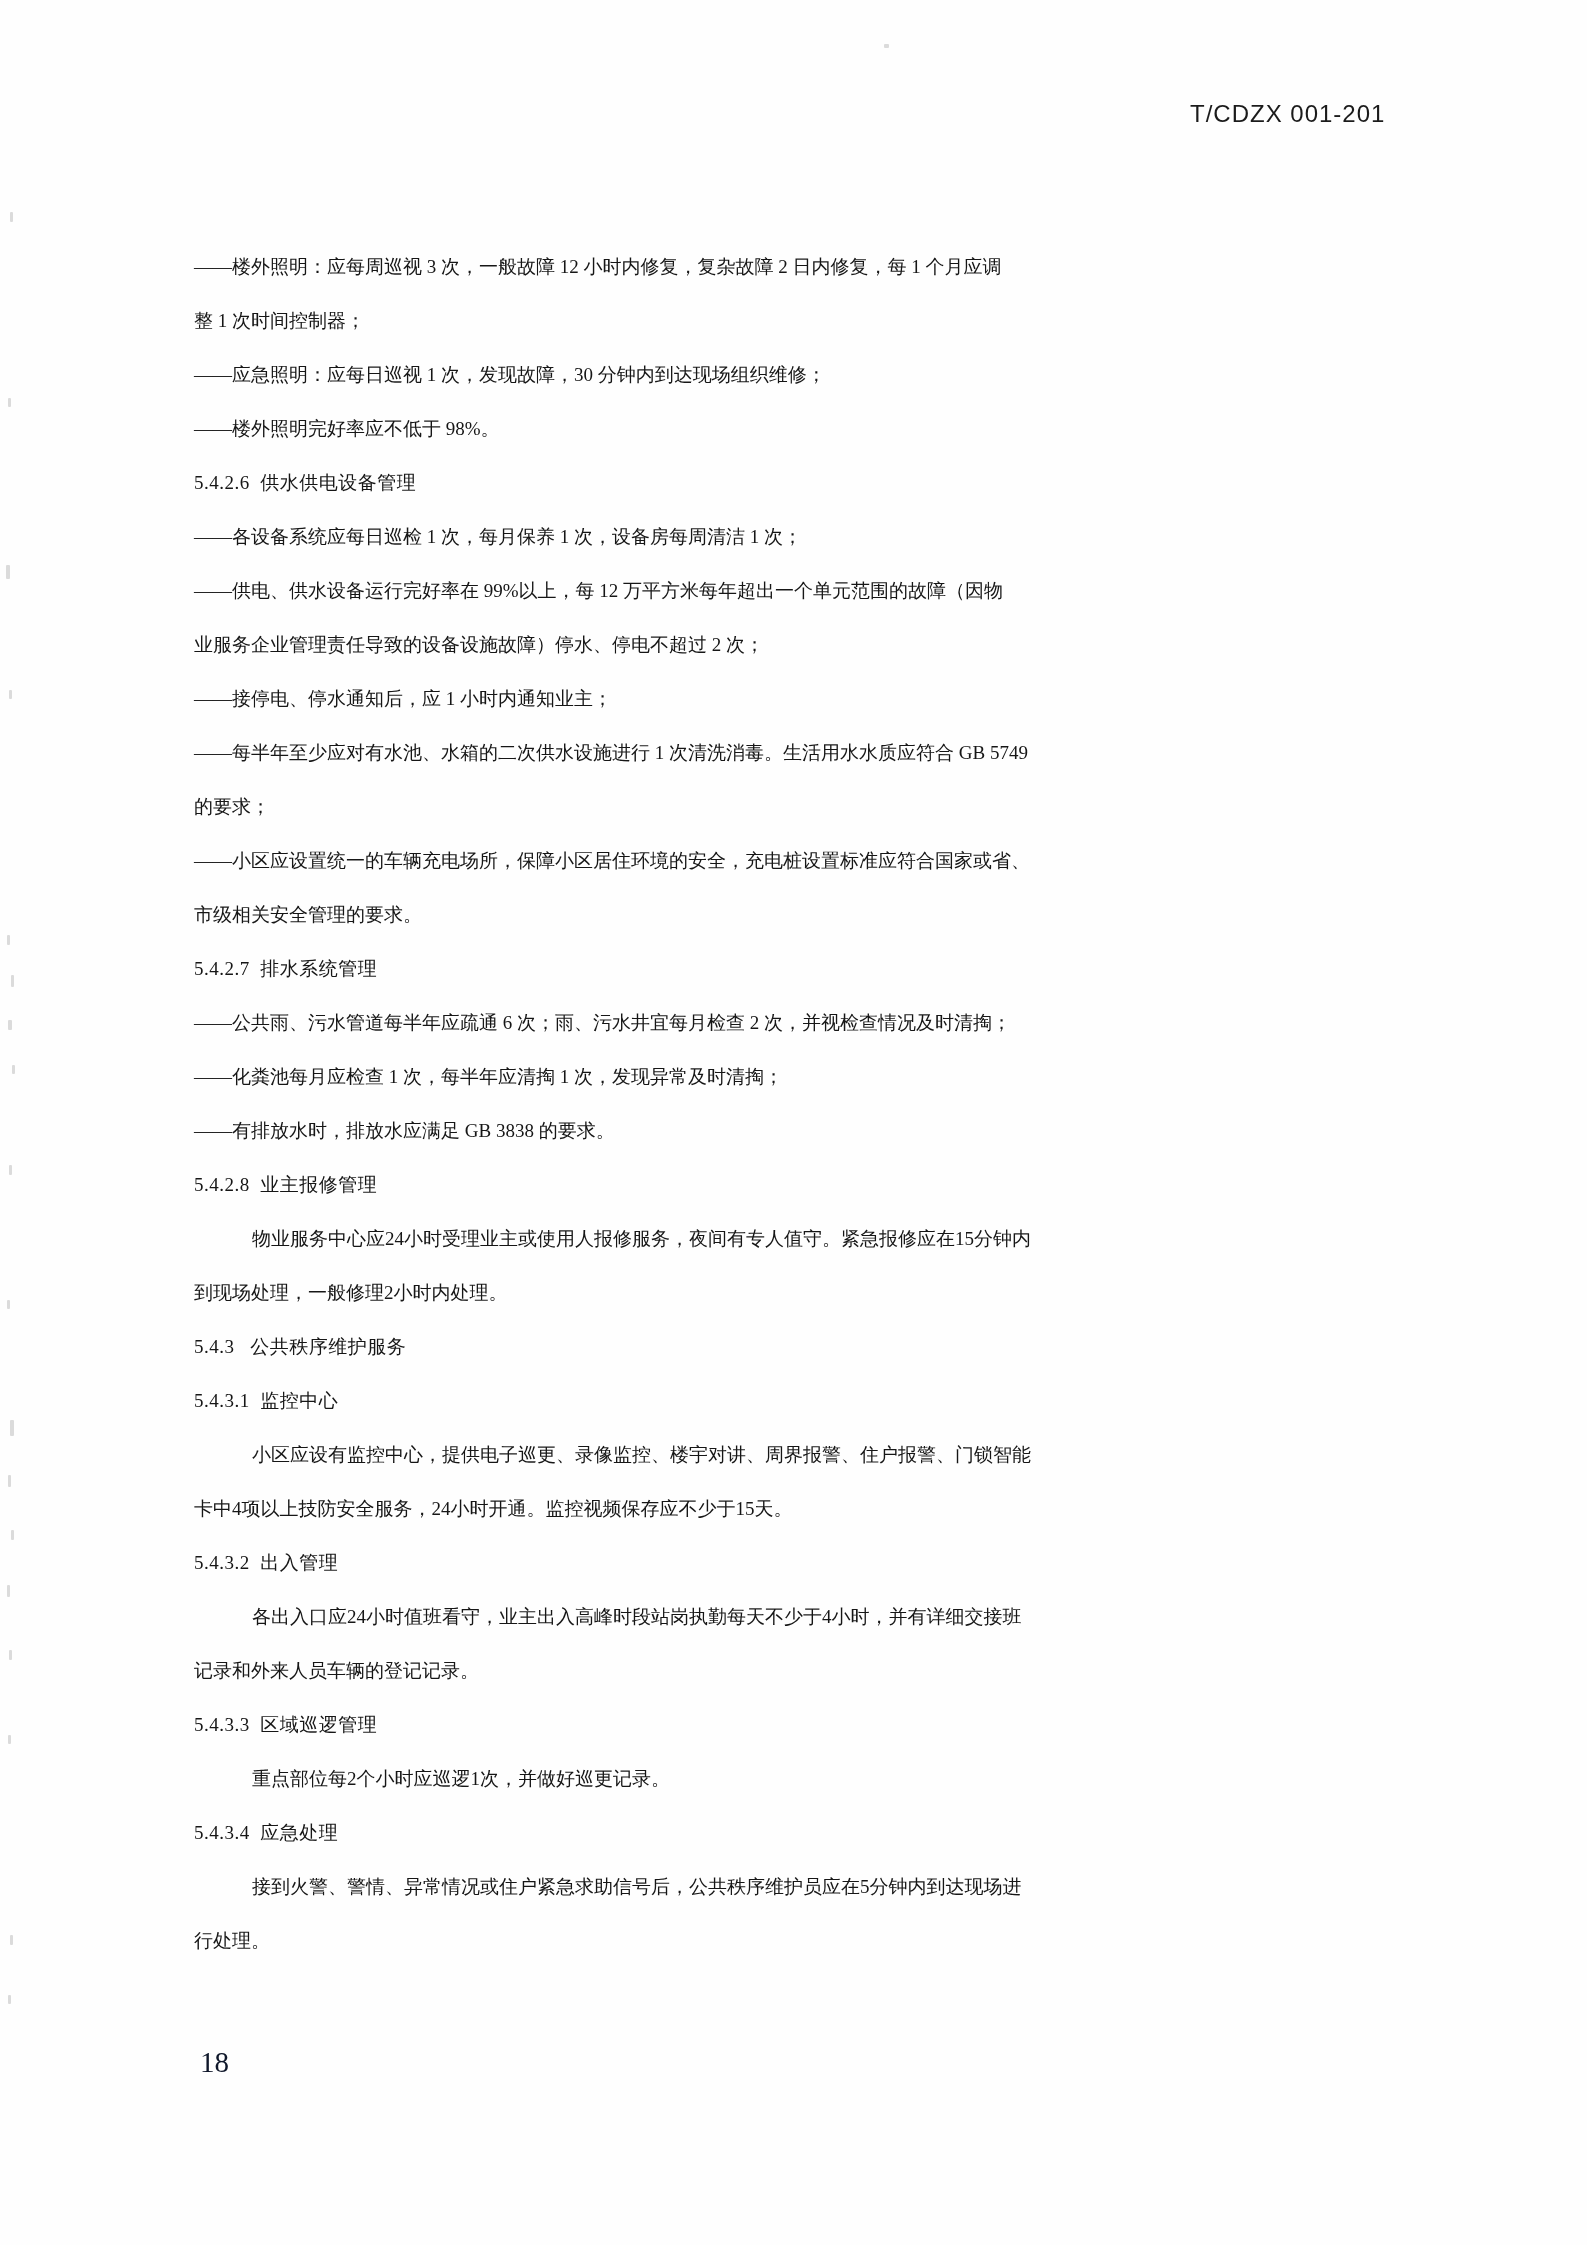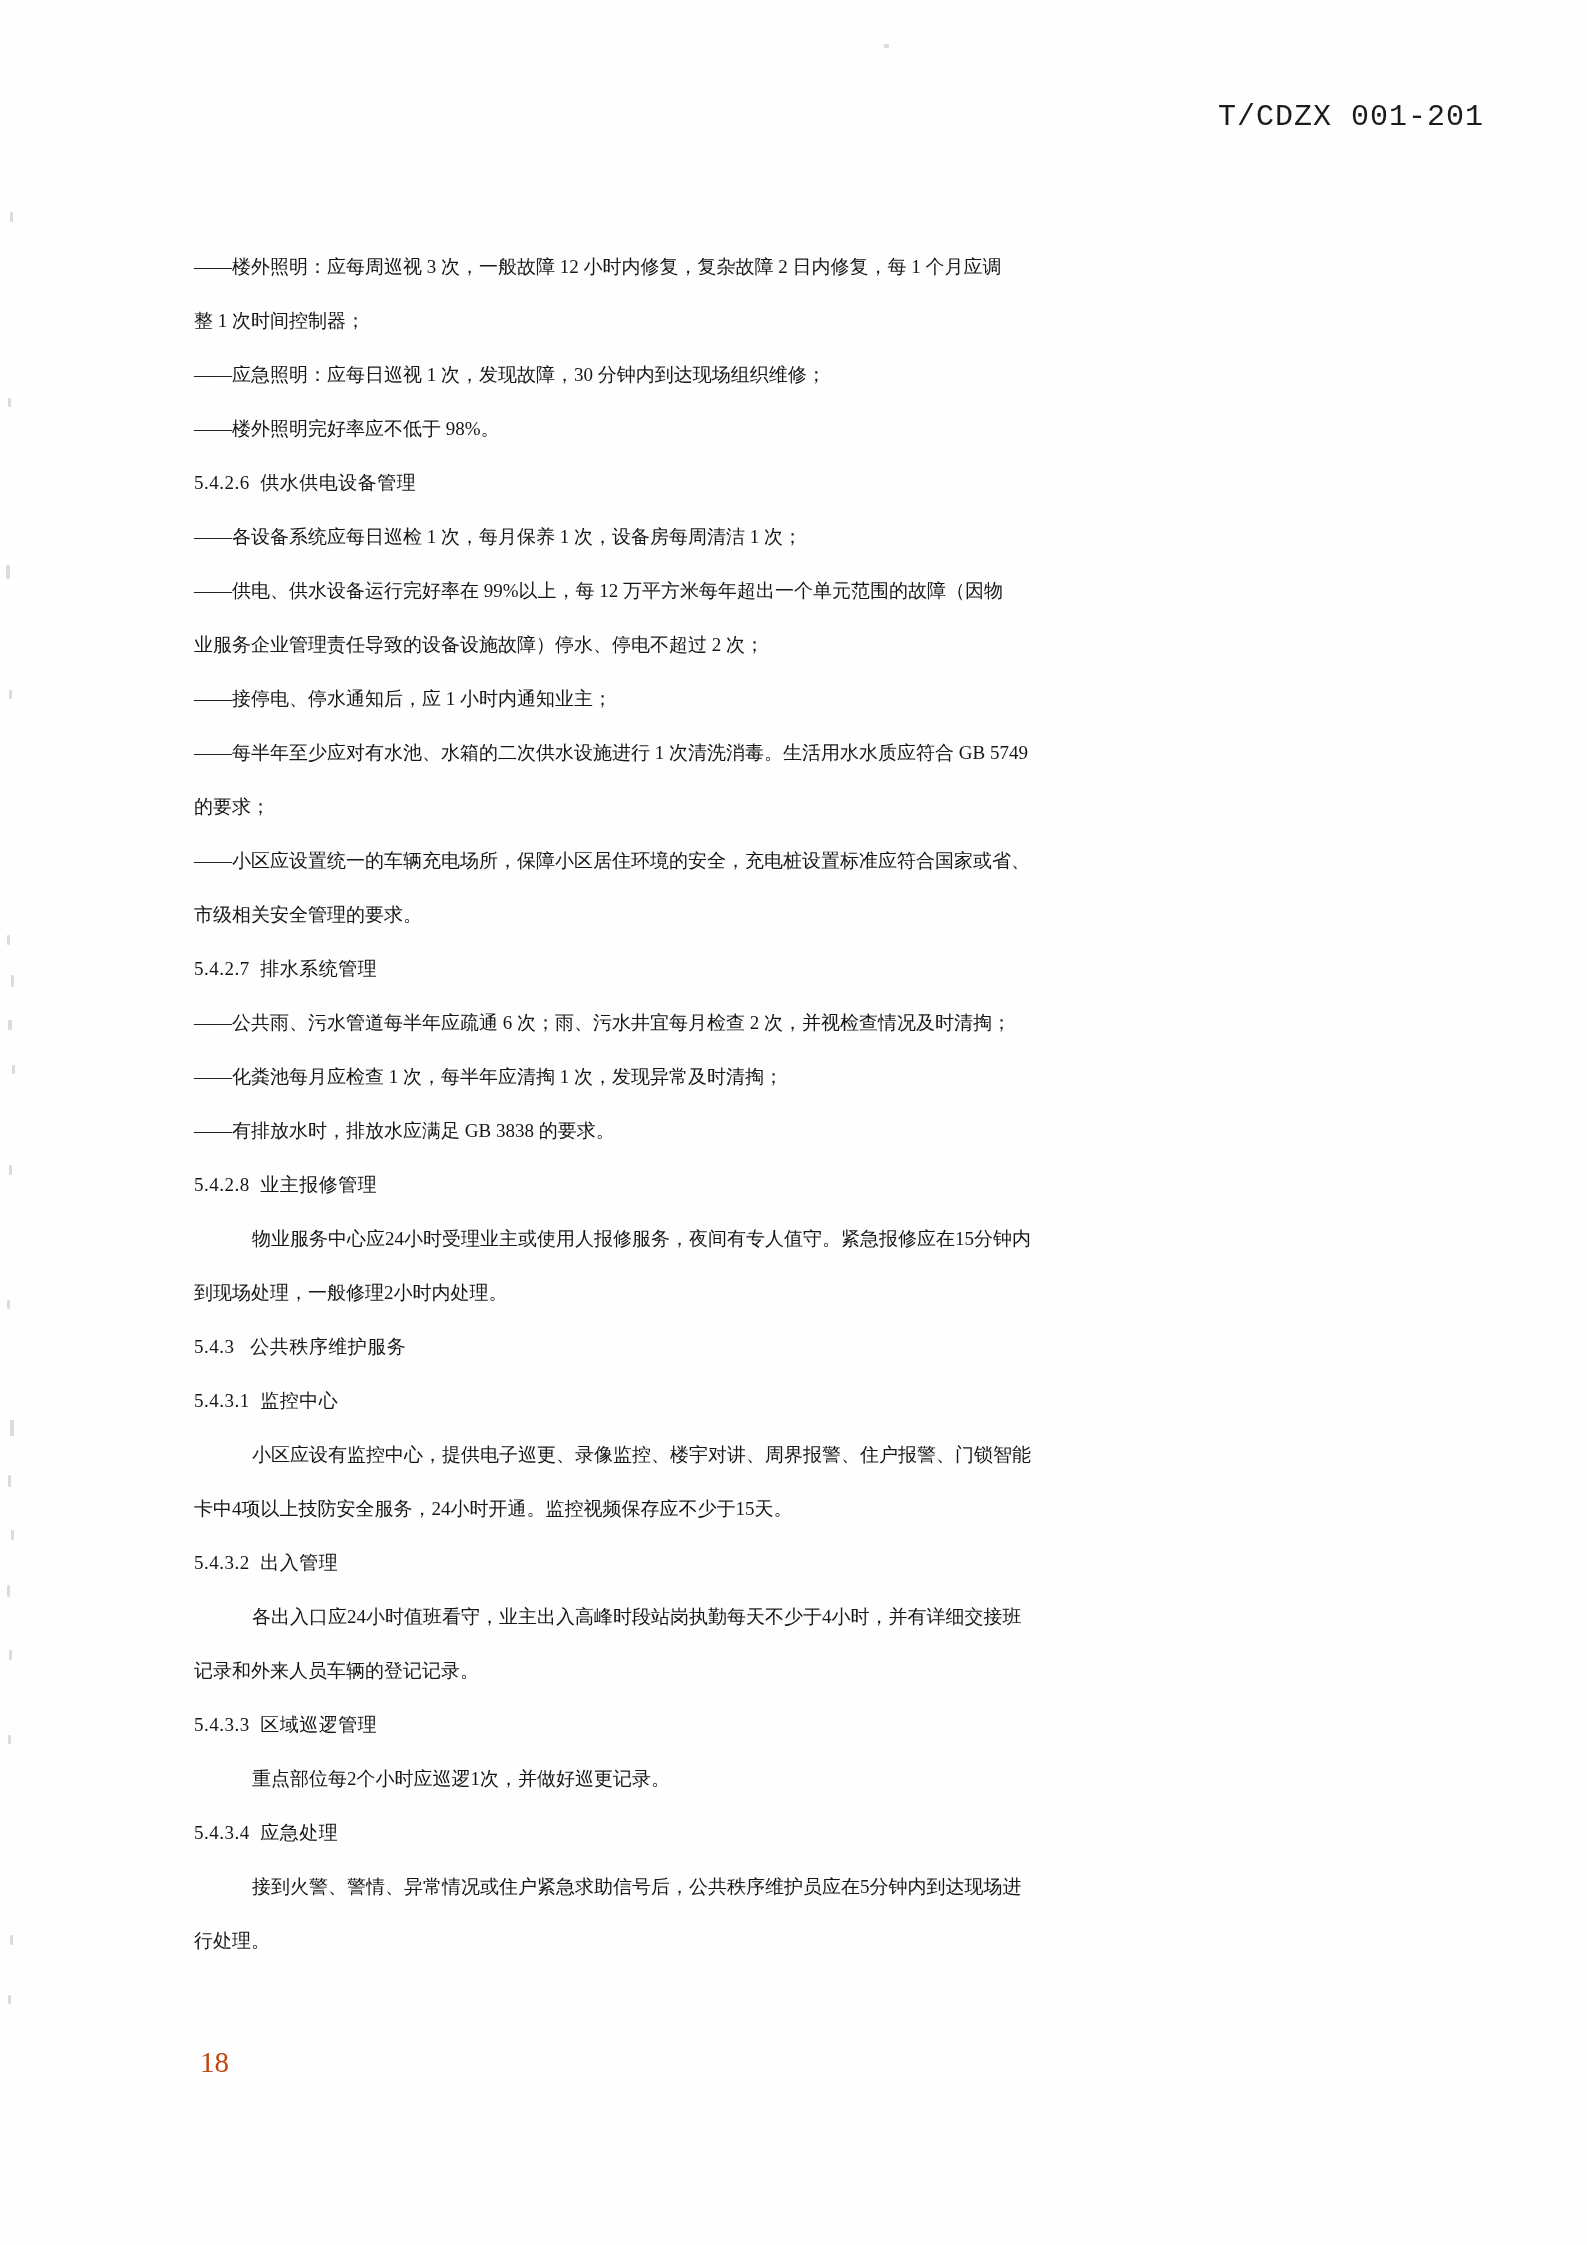--- a/index.html
+++ b/index.html
@@ -13,26 +13,25 @@
     height: 2245px;
     background: #fefefe;
     overflow: hidden;
     font-family: "Liberation Serif", "DejaVu Serif", serif;
     color: #151515;
   }
   .doc-number {
     position: absolute;
     top: 100px;
     left: 1190px;
-    font-family: Liberation Mono, monospace;
-    font-size: 30px;
+    font-family: Liberation Sans, sans-serif;
+    font-size: 24px;
     letter-spacing: 1px;
     color: #1b1b1b;
     white-space: pre;
-    margin-left: 28px;
   }
   .content {
     position: absolute;
     left: 194px;
     top: 240px;
     width: 1280px;
     font-size: 19px;
     line-height: 54px;
     color: #161616;
   }
@@ -44,21 +43,21 @@
     text-indent: 58px;
   }
   .line.heading {
     letter-spacing: 0.5px;
   }
   .page-number {
     position: absolute;
     left: 200px;
     top: 2046px;
     font-size: 29px;
-    color: #c2410c;
+    color: #0f172a;
   }
   .artifact {
     position: absolute;
     background: #8a8a8a;
     opacity: 0.30;
     border-radius: 1px;
   }
 </style>
 </head>
 <body>

